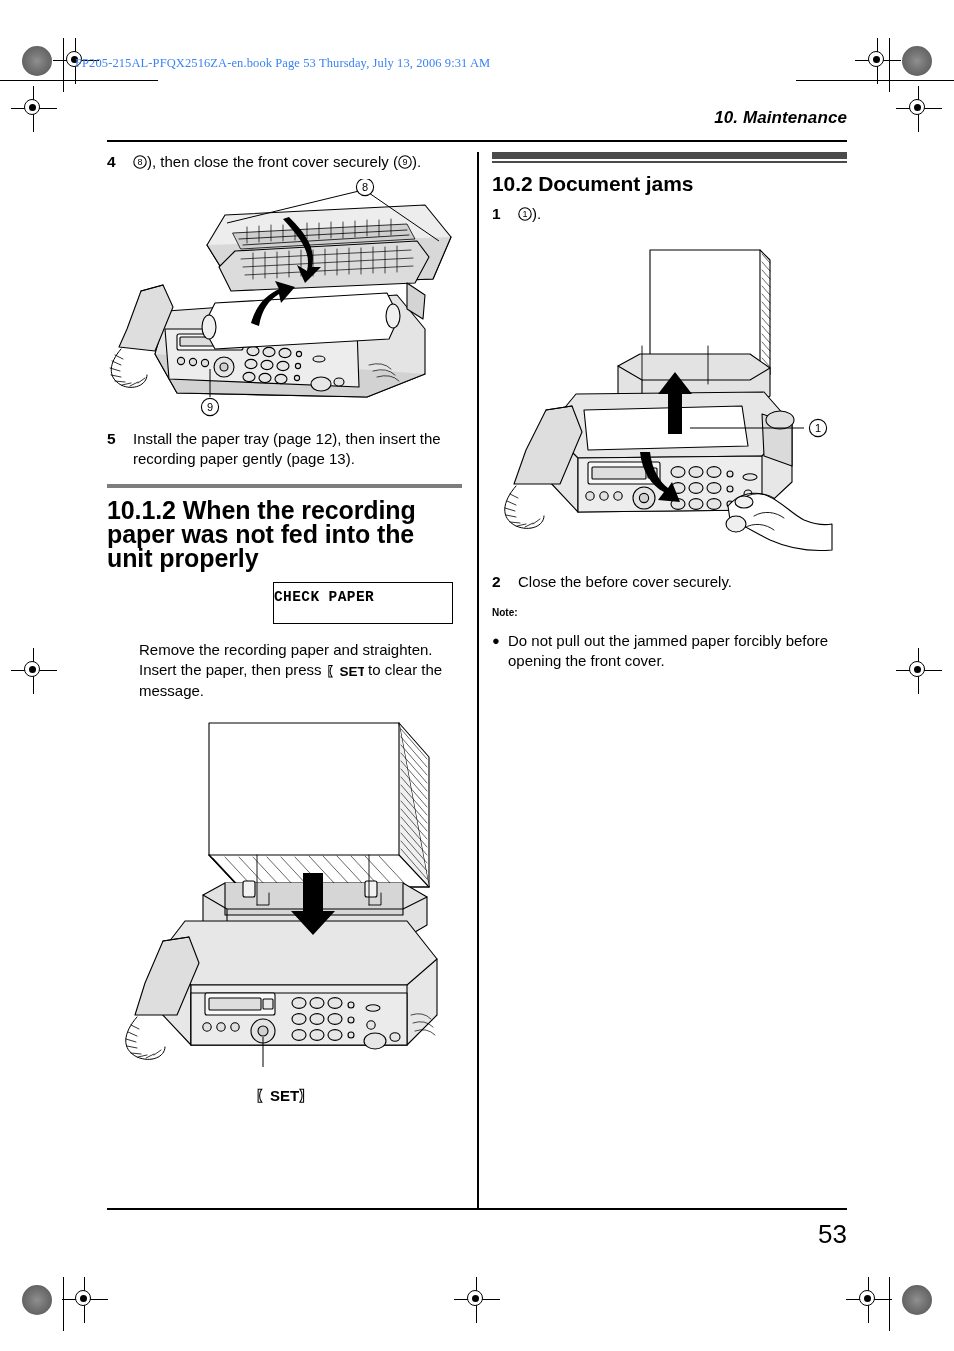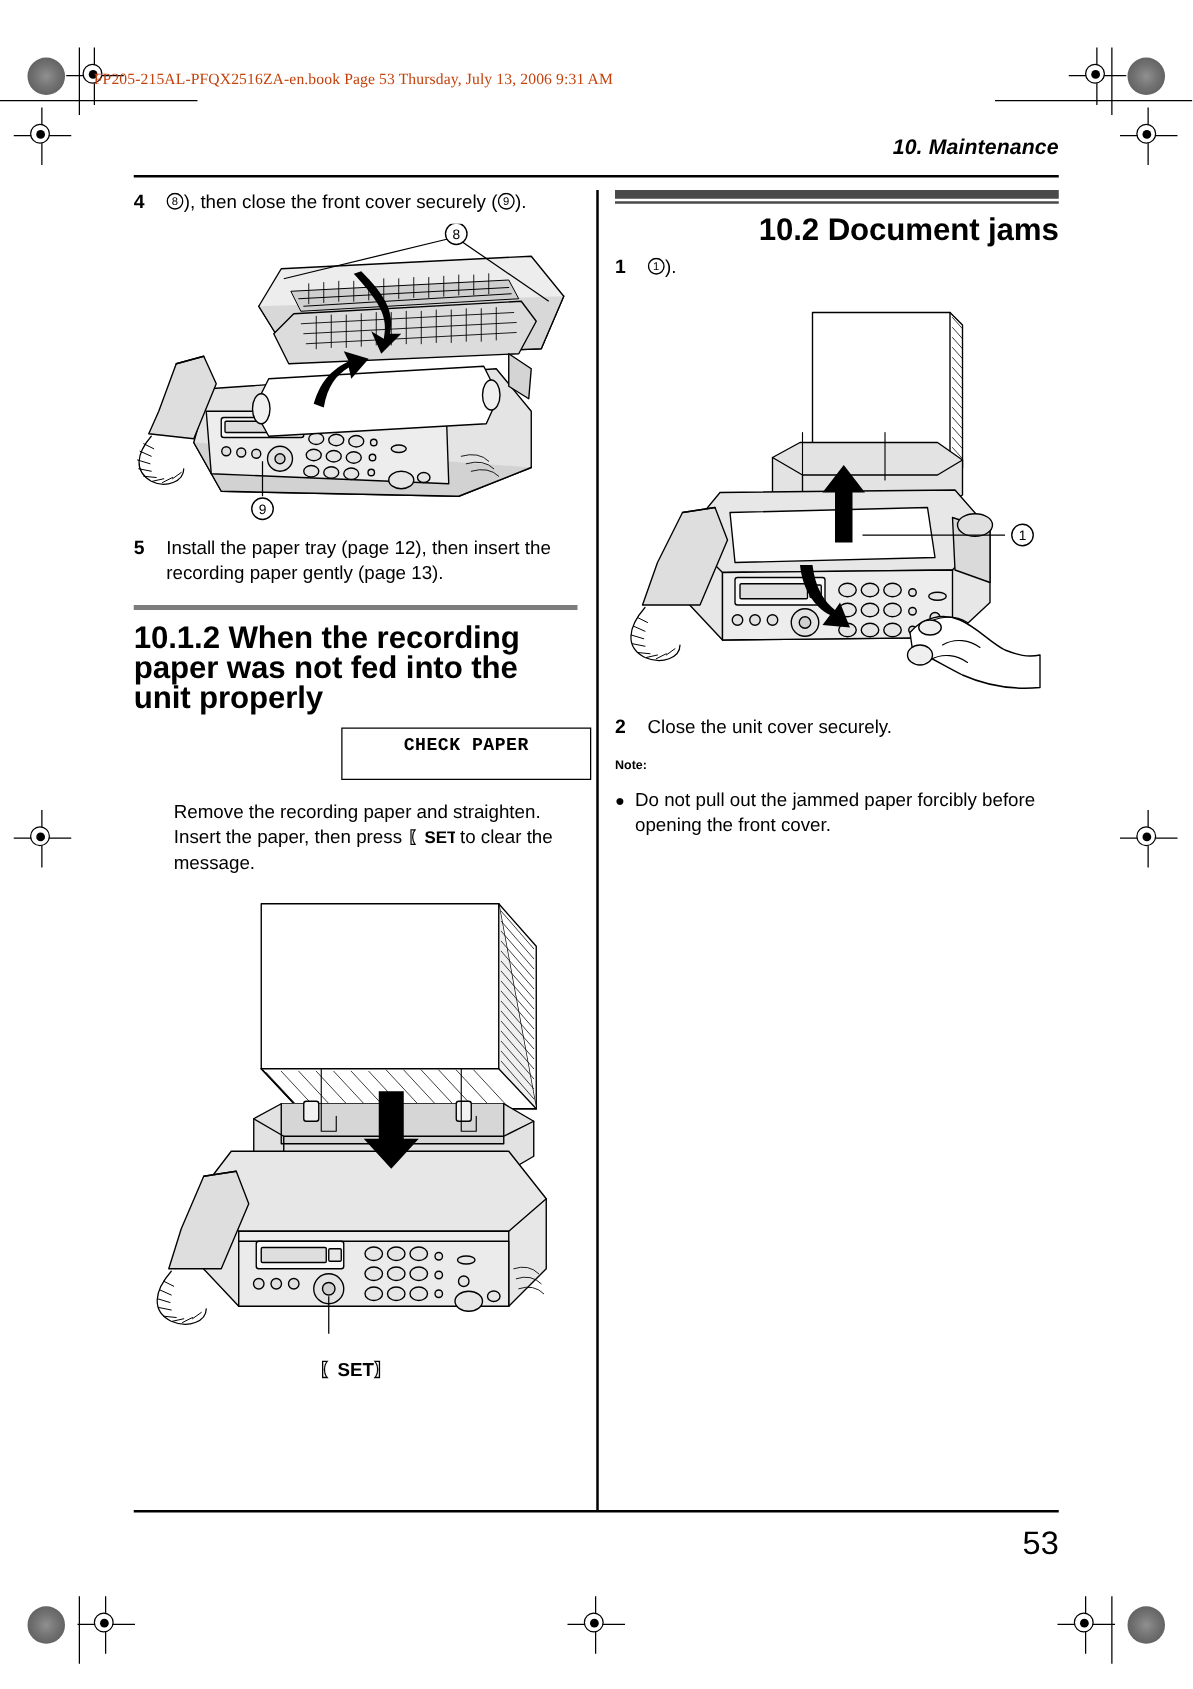--- a/index.html
+++ b/index.html
@@ -77,21 +77,21 @@
 
   
   .filehdr {
     position: absolute;
     left: 75px;
     top: 56px;
     font-family: "Liberation Serif", serif;
     font-size: 12.5px;
     letter-spacing: .1px;
     white-space: nowrap;
-    color: #c2410c;
+    color: #3b82f6;
   }
   .filehdr-rule {
     position: absolute;
     left: 0px;
     top: 80px;
     width: 158px;
     height: 1.3px;
     background: #000;
   }
   .filehdr-vrule {
@@ -202,26 +202,26 @@
   }
   p.body {
     margin: 2px 0 0 0;
     font-size: 15px;
     line-height: 20.5px;
   }
 
   
   .lcdbox {
     box-sizing: border-box;
-    width: 200px;
+    width: 180px;
     margin: 12px 0 0 166px;
     border: 1.4px solid #000;
     height: 42px;
     padding-top: 6px;
-    text-align: center;
+    text-align: left;
     font-family: "Liberation Mono", monospace;
     font-weight: bold;
     font-size: 14.5px;
     letter-spacing: .4px;
   }
 
   
   .note-title {
     font-size: 10px;
     font-weight: bold;
@@ -560,21 +560,21 @@
 
   </div>
 
   <div class="col col-right">
 
     <div class="rule-double">
       <div class="r1"></div>
         <div class="r2"></div>
     </div>
 
-    <h2 class="sec" style="font-size:25px;margin-bottom:8px;text-align:right;">10.2 Document jams</h2>
+    <h2 class="sec" style="font-size:21px;margin-bottom:8px;">10.2 Document jams</h2>
 
     <div class="step">
       <div class="step-num">1</div>
       <div class="step-body"><span class="circnum"><svg width="14" height="14" viewBox="0 0 14 14" style="vertical-align:-2px">
               <circle cx="7" cy="7" r="6.2" fill="none" stroke="#000" stroke-width="1.1"></circle>
               <text x="7" y="10.4" font-family="Liberation Sans, sans-serif" font-size="9" text-anchor="middle" fill="#000">1</text>
             </svg></span><span>).</span></div>
     </div>
 
     <div class="figure" style="margin-top:10px;">
@@ -657,21 +657,21 @@
         <g stroke="#000" fill="none" stroke-width="1">
           <path d="M198 194 L312 194"></path>
         </g>
         <circle cx="326" cy="194" r="8.6" fill="#fff" stroke="#000" stroke-width="1.1"></circle>
         <text x="326" y="198" font-family="Liberation Sans, sans-serif" font-size="11" text-anchor="middle" fill="#000">1</text>
       </svg>
     </div>
 
     <div class="step" style="margin-top:8px;">
       <div class="step-num">2</div>
-      <div class="step-body">Close the unit cover securely.</div>
+      <div class="step-body">Close the before cover securely.</div>
     </div>
 
     <div class="note-title">Note:</div>
     <div class="note-item">
       <div class="note-bullet">●</div>
       <div>Do not pull out the jammed paper forcibly before opening the front cover.</div>
     </div>
 
   </div>
 

